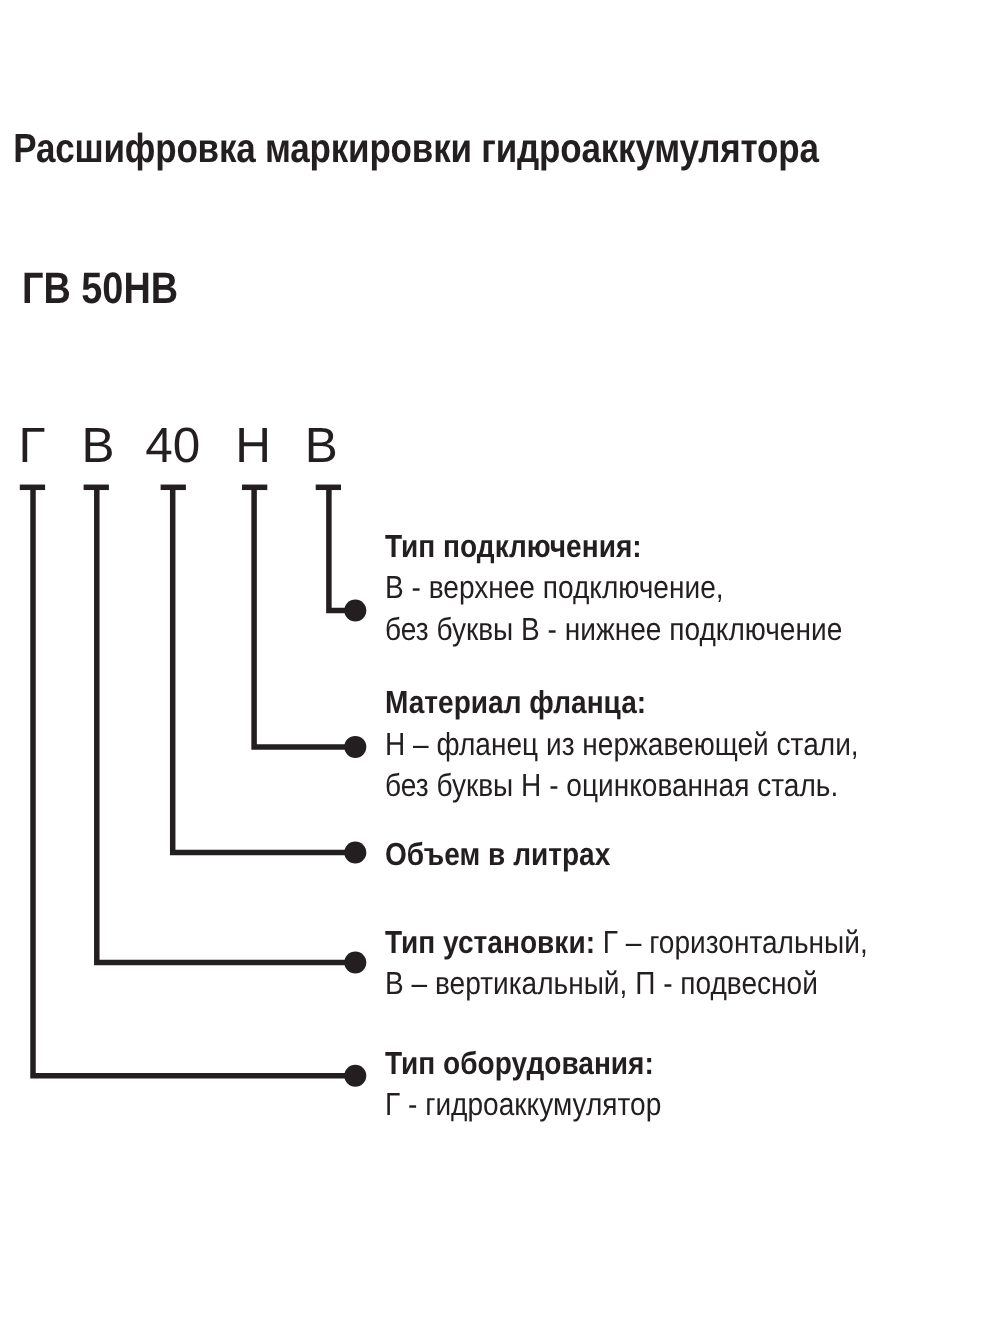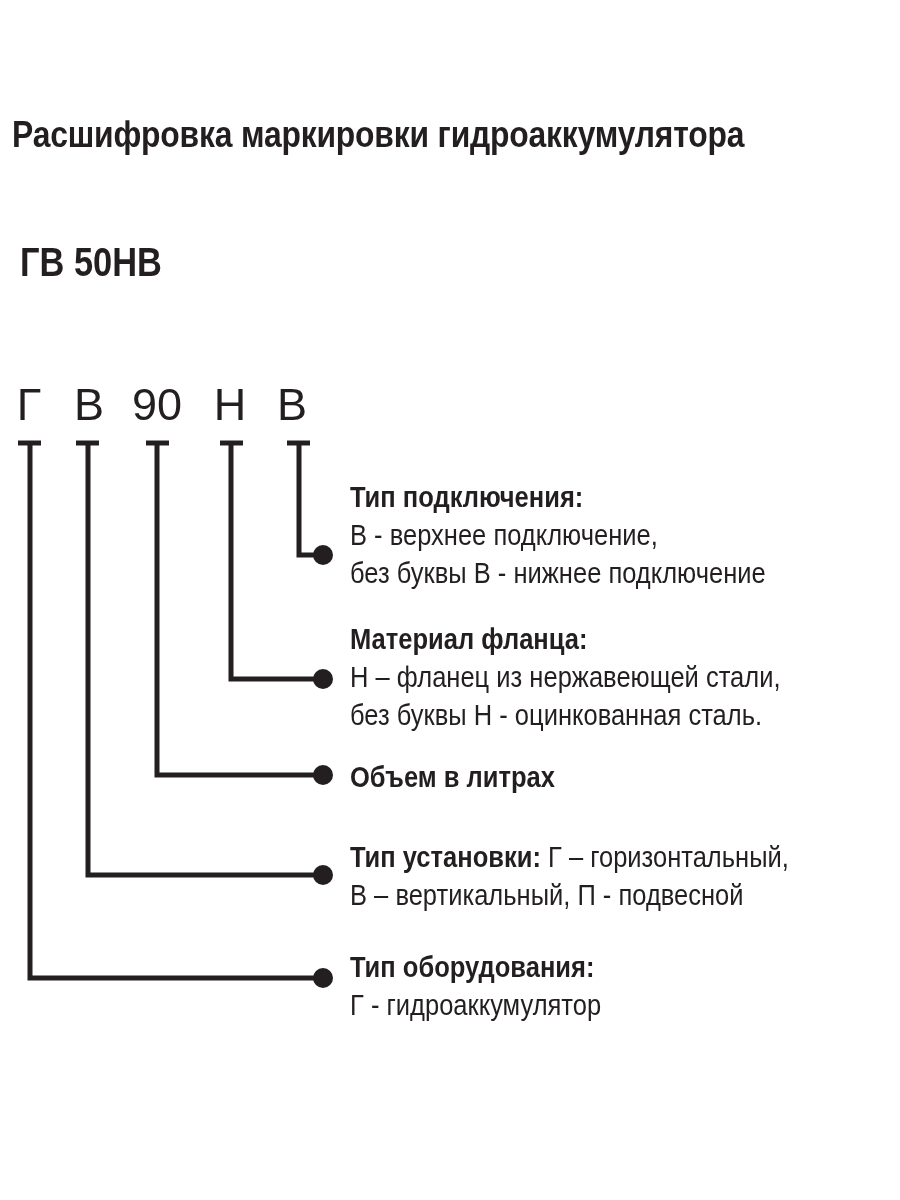--- a/index.html
+++ b/index.html
@@ -19,21 +19,21 @@
   .block .line { display: block; }
 </style>
 </head>
 <body>
 
 <div class="abs title">Расшифровка маркировки гидроаккумулятора</div>
 <div class="abs model">ГВ 50НВ</div>
 
 <div class="abs code-letter" style="left:29px">Г</div>
 <div class="abs code-letter" style="left:89px">В</div>
-<div class="abs code-letter" style="left:157px">90</div>
+<div class="abs code-letter" style="left:157px">40</div>
 <div class="abs code-letter" style="left:230px">Н</div>
 <div class="abs code-letter" style="left:292px">В</div>
 
 <svg class="lines" width="900" height="1200">
   <g fill="none" stroke="#231f20" stroke-width="5" stroke-linecap="butt" stroke-linejoin="miter">
 
     <line x1="18" y1="443" x2="41" y2="443"></line>
     <line x1="76" y1="443" x2="99" y2="443"></line>
     <line x1="146" y1="443" x2="169" y2="443"></line>
     <line x1="220" y1="443" x2="243" y2="443"></line>

